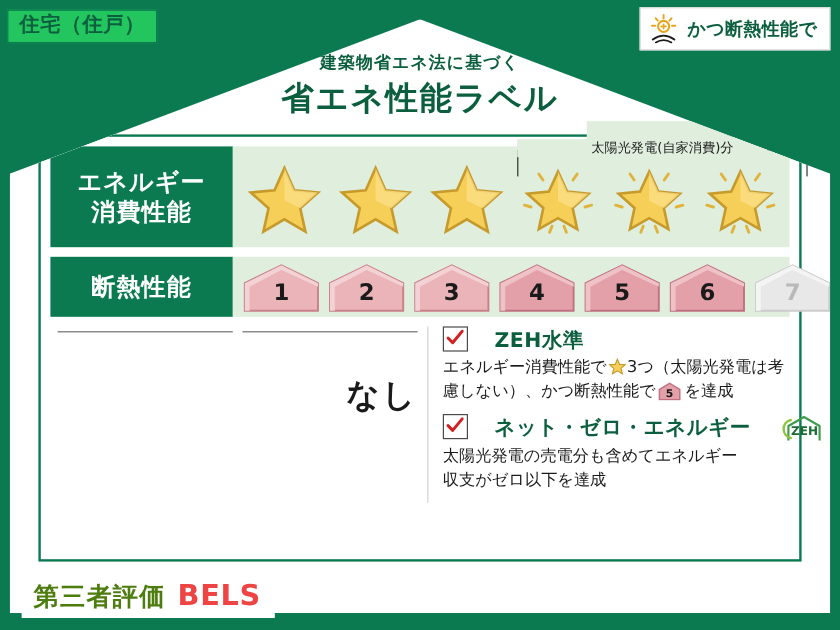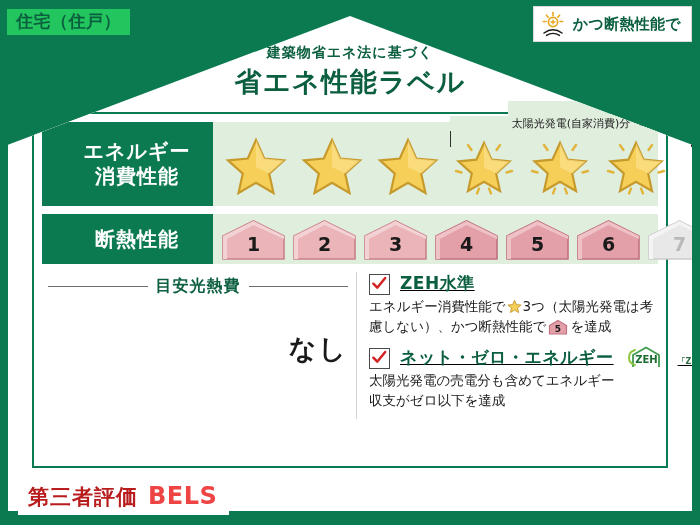--- a/index.html
+++ b/index.html
@@ -67,21 +67,21 @@
 
   
   .row{position:absolute;left:0;display:flex;align-items:stretch;}
   .row-energy{top:8px;height:84px;width:632px;}
   .row-insul {top:100px;height:50px;width:632px;}
 
   .row-key{
     background:#0b7a50;color:#ffffff;font-weight:bold;
     display:flex;align-items:center;justify-content:center;
     text-align:center;line-height:1.25;flex:0 0 152px;
-    margin-left:8px;letter-spacing:1px;padding-left:19px;
+    margin-left:8px;letter-spacing:1px;
   }
   .row-energy .row-key{font-size:20px;}
   .row-insul  .row-key{font-size:20px;}
 
   .row-val{
     flex:1;background:#dfeedd;margin-right:8px;position:relative;
   }
 
   
   .stars{
@@ -136,21 +136,21 @@
     text-align:right;font-size:27px;font-weight:bold;color:#1a1a1a;
     margin-top:34px;letter-spacing:2px;
   }
 
   
   .crit-box{
     position:absolute;left:322px;top:158px;width:302px;
     border-left:1px solid #d3d3d3;padding-left:12px;box-sizing:border-box;
   }
   .crit{margin-bottom:8px;}
-  .crit-head{display:flex;align-items:flex-end;gap:10px;text-decoration:underline;}
+  .crit-head{display:flex;align-items:flex-start;gap:22px;}
   .chk{
     width:19px;height:19px;border:1.5px solid #4a4a4a;background:#fff;
     position:relative;flex:0 0 19px;
   }
   .chk svg{position:absolute;left:1px;top:0px;}
   .crit-title{
     font-size:17px;font-weight:bold;color:#0b5f3f;letter-spacing:0.5px;
     white-space:nowrap;
   }
   .zeh-logo{width:44px;height:24px;flex:0 0 44px;}
@@ -168,21 +168,21 @@
 
   
   .bottom{
     position:absolute;left:0;bottom:0;width:700px;height:54px;z-index:5;
   }
   .bels{
     position:absolute;left:18px;top:8px;
     background:#ffffff;padding:3px 12px 4px 10px;
     display:flex;align-items:baseline;gap:10px;
   }
-  .bels .b-jp{font-size:21px;font-weight:bold;color:#b91c1c;letter-spacing:1px;}
+  .bels .b-jp{font-size:21px;font-weight:bold;color:#4d7c0f;letter-spacing:1px;}
   .bels .b-en{font-size:24px;font-weight:bold;color:#ef4444;letter-spacing:0.5px;}
   .bels-no{
     position:absolute;left:232px;top:16px;
     font-size:14px;color:#ffffff;letter-spacing:0.5px;
   }
   .bels-no .unit{margin-left:22px;}
   .eval{
     position:absolute;right:12px;top:6px;text-align:right;color:#ffffff;
   }
   .eval .e-date{font-size:15px;font-weight:bold;letter-spacing:0.5px;}
@@ -358,21 +358,20 @@
                 </svg>
                 <b>7</b>
               </span>
             </div>
           </div>
         </div>
 
         <div class="cost-box">
           <div class="cost-title">
             <span class="rule"></span>
-            <span>目安光熱費</span>
             <span class="rule"></span>
           </div>
           <div class="cost-value">なし</div>
         </div>
 
         <div class="crit-box">
 
           <div class="crit">
             <div class="crit-head">
               <span class="chk">

